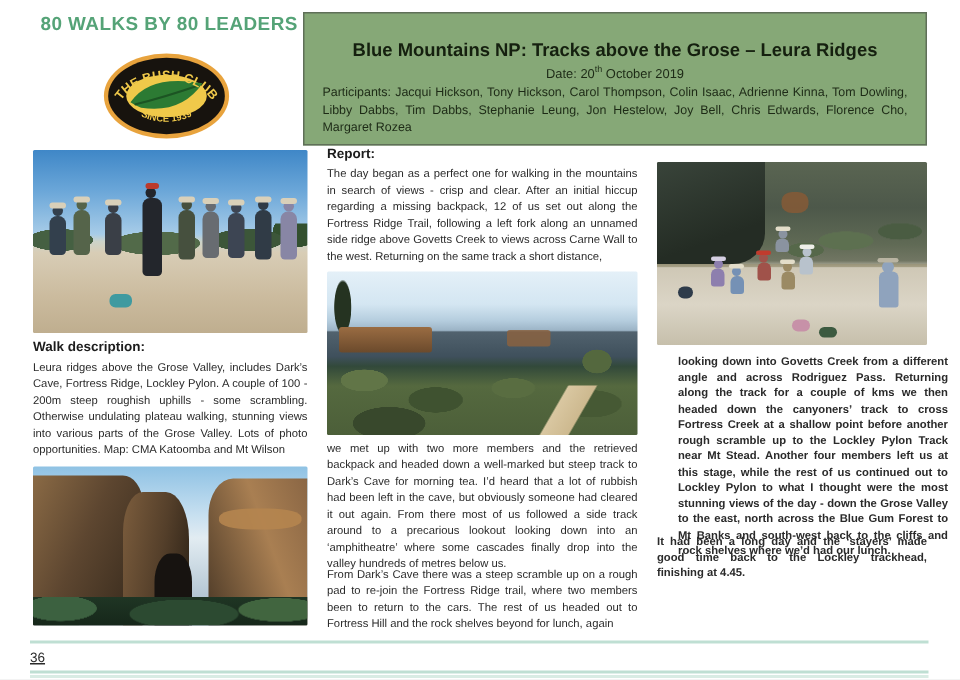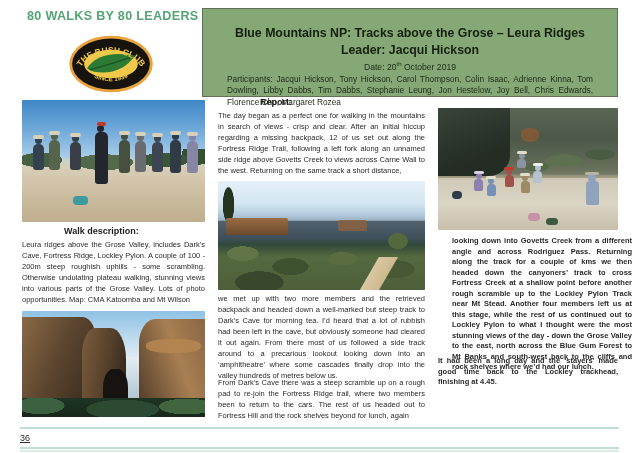--- a/index.html
+++ b/index.html
@@ -20,29 +20,29 @@
   .header-box {
     position:absolute; left:202px; top:8px; width:416px; height:89px;
     background:#86a877; border:1px solid #5f6f58; box-sizing:border-box;
     text-align:center;
   }
   .h-title { font-size:12.3px; font-weight:bold; line-height:16px; margin-top:16px; color:#15200f; }
   .h-leader { font-size:12.3px; font-weight:bold; line-height:16px; margin-top:1px; color:#15200f; }
   .h-date { font-size:8.6px; margin-top:3px; color:#1d2a16; }
   .h-date sup { vertical-align:super; font-size:6px; }
   .h-participants {
-    font-size:8.3px; line-height:11.5px; margin-top:2px; padding:0 24px;
+    font-size:8.3px; line-height:11.5px; margin-top:2px; padding:0 12px;
     text-align:justify; color:#1d2a16;
   }
 
   
   .body-text { position:absolute; font-size:7.5px; line-height:11px; text-align:justify; color:#2a2a2a; }
   .body-text p { margin:0 0 7px 0; }
   .tight { line-height:10.5px; }
-  .col-heading { position:absolute; font-size:9px; font-weight:bold; color:#1c1c1c;margin-left:42px; }
+  .col-heading { position:absolute; font-size:9px; font-weight:bold; color:#1c1c1c; }
 
   
   .photo { position:absolute; overflow:hidden; border-radius:1px; }
   .photo > i, .photo > b { position:absolute; display:block; }
 
   
   .p1 { background:linear-gradient(180deg,#3f87c7 0%,#6aa6d8 22%,#a7cce8 46%,#ccd3c9 50%,#d8cdb6 56%,#cbbb9e 80%,#bfae8f 100%); }
   .p1-scrub { left:0; top:40%; width:100%; height:18%;
     background:
       radial-gradient(ellipse 36px 12px at 10% 50%, #456042 60%, transparent 61%),
@@ -142,21 +142,20 @@
       </text>
       <path id="arc-bottom" d="M26,52 A38,24 0 0 0 94,52" fill="none"></path>
       <text font-size="9" font-weight="bold" fill="#f0c94a" font-family="Liberation Sans, sans-serif">
         <textPath href="#arc-bottom" startOffset="50%" text-anchor="middle">SINCE 1939</textPath>
       </text>
     </svg>
   </div>
 
   <div class="header-box">
     <div class="h-title">Blue Mountains NP:  Tracks above the Grose – Leura Ridges</div>
-    <div class="h-leader">Leader:  Jacqui Hickson</div>
     <div class="h-date"><span>Date:  20</span><sup>th</sup><span> October 2019</span></div>
     <div class="h-participants">Participants: Jacqui Hickson, Tony Hickson, Carol Thompson, Colin Isaac, Adrienne Kinna, Tom Dowling, Libby Dabbs, Tim Dabbs, Stephanie Leung, Jon Hestelow, Joy Bell, Chris Edwards, Florence Cho, Margaret Rozea</div>
   </div>
 
   <div class="photo p1" style="left:22px; top:100px; width:183px; height:122px;" title="Group of walkers standing on a rocky ridge under blue sky">
     <i class="p1-scrub"></i>
     <i class="fg hat" style="left:6%;top:44px;height:26px;background:#33404d"></i>
     <i class="fg hat" style="left:15%;top:40px;height:30px;background:#55644a"></i>
     <i class="fg hat" style="left:26%;top:42px;height:28px;background:#3a3f47"></i>
     <i class="fg cap" style="left:40%;top:32px;height:52px;width:13px;background:#23262c"></i>

